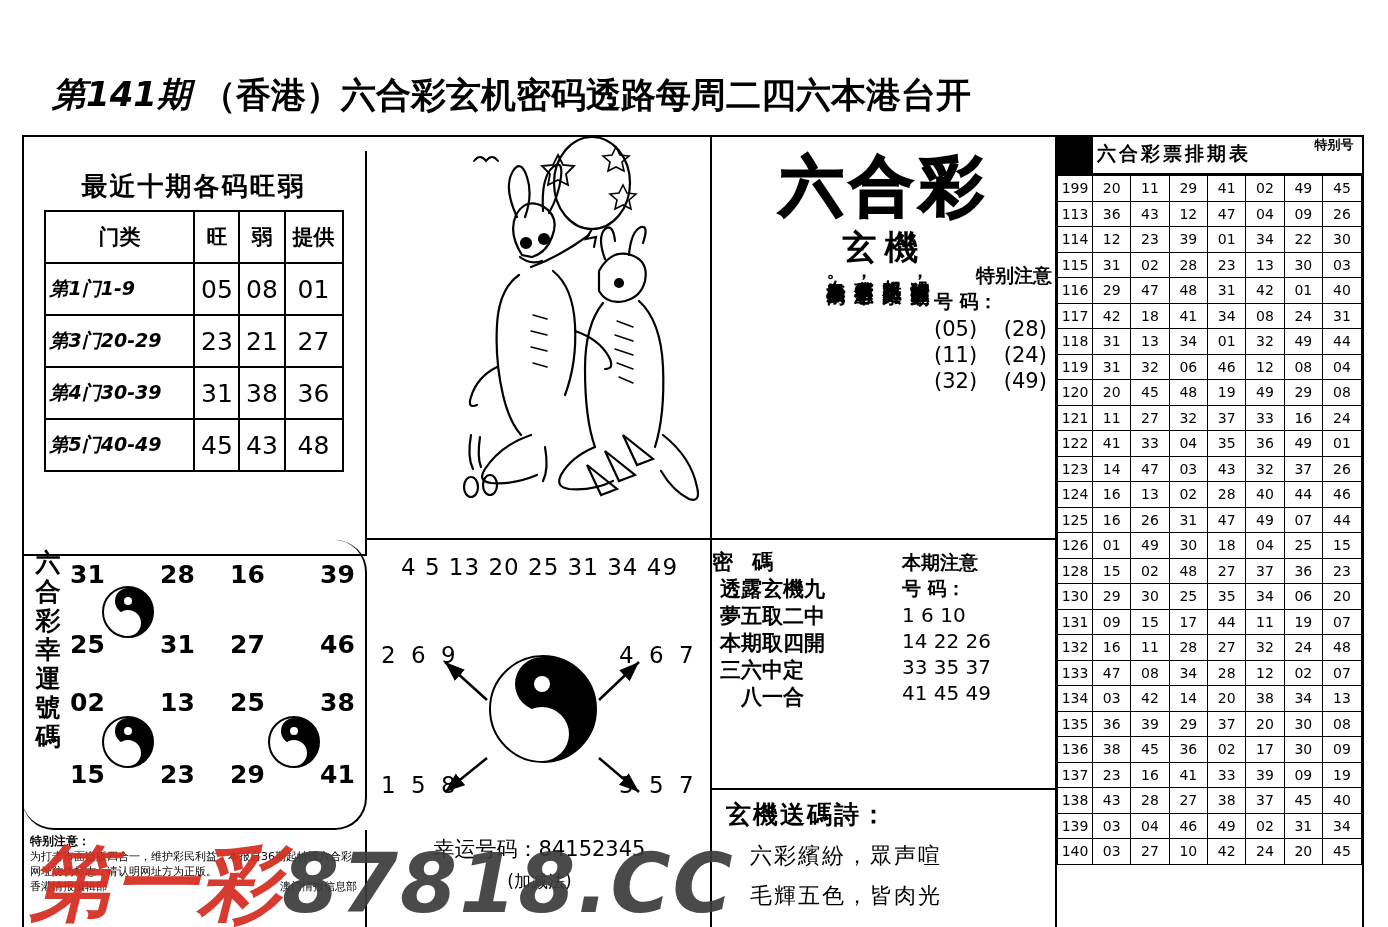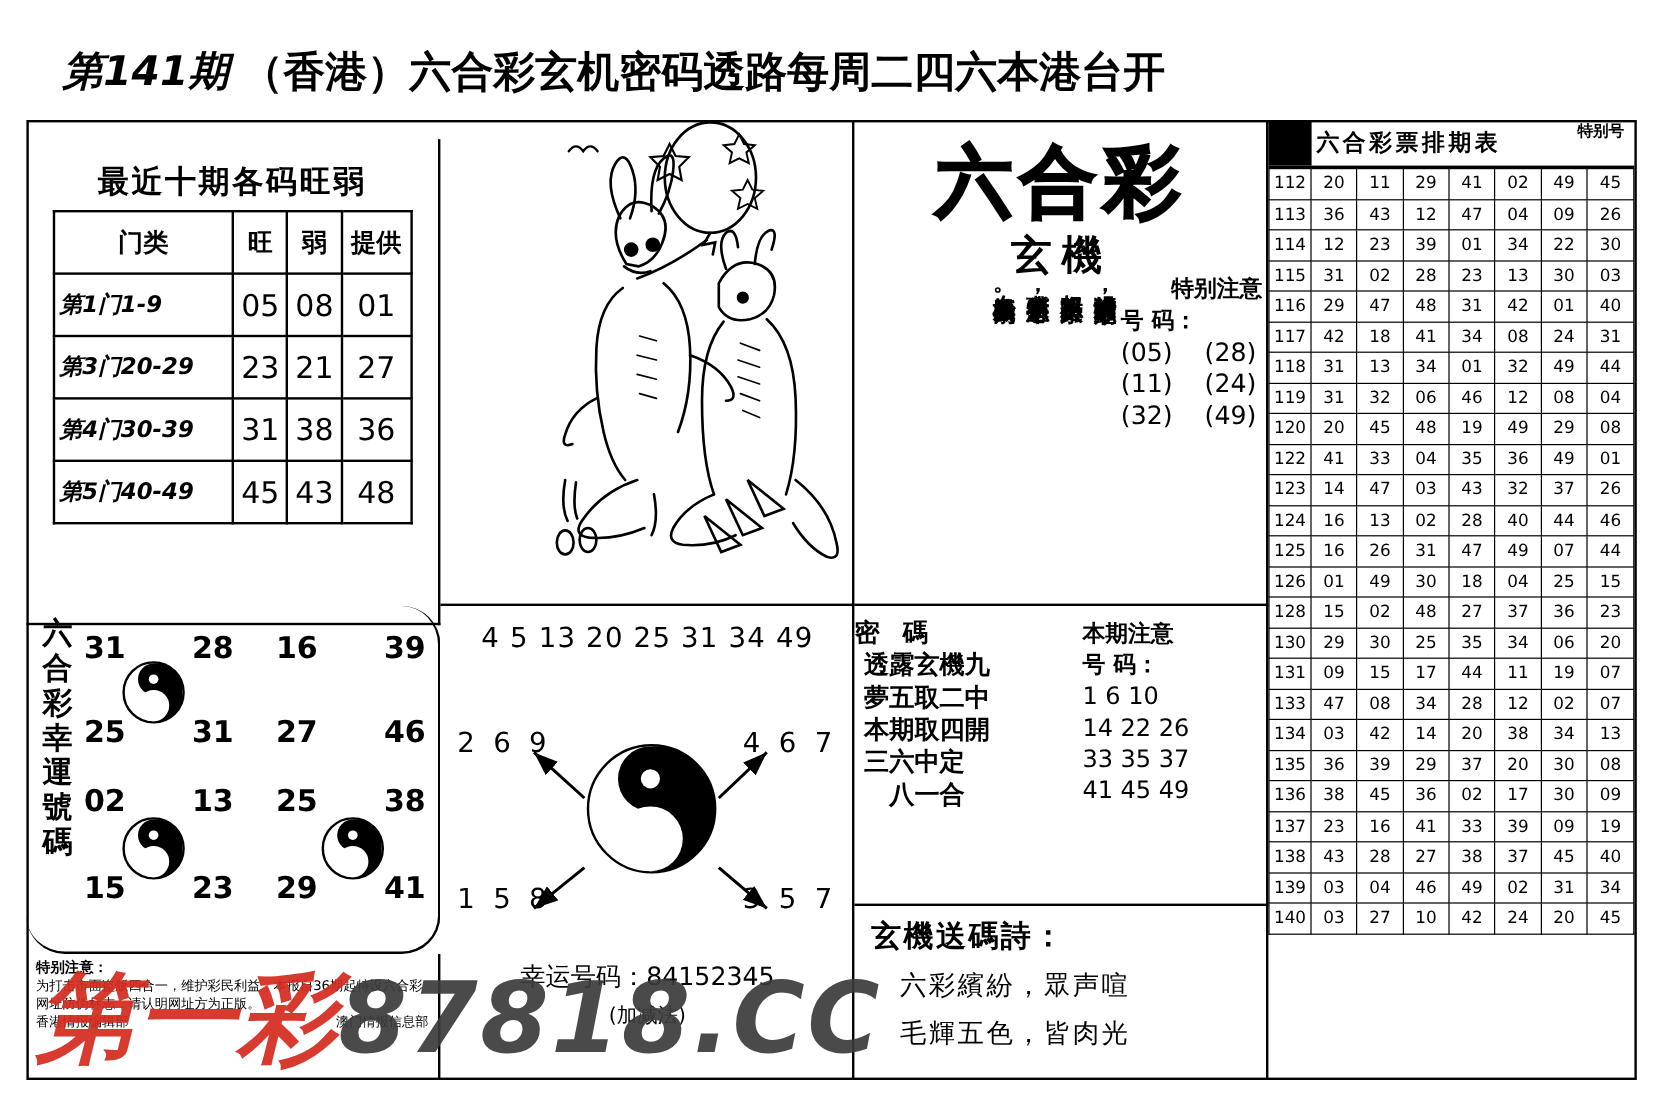--- a/index.html
+++ b/index.html
@@ -3,21 +3,21 @@
 <meta charset="utf-8">
 <style>
   html,body{margin:0;padding:0;}
   body{
     width:1388px;height:927px;
     background:#ffffff;
     font-family:"DejaVu Sans", sans-serif;
     overflow:hidden;
     position:relative;
   }
-  .page{position:relative;width:1388px;height:853px;}
+  .page{position:relative;width:1388px;height:853px;margin-top:35px;}
 
   
   .header{
     position:absolute;left:0;top:30px;width:1388px;height:60px;
     display:flex;align-items:center;
   }
   .hdr-issue{
     margin-left:52px;
     font-size:34px;font-weight:bold;font-style:italic;
     font-family:"DejaVu Sans", sans-serif;
@@ -380,21 +380,21 @@
 
   <div class="c4">
     <div class="c4head">
       <div class="blk"></div>
       <div class="ht">六合彩票排期表</div>
       <div class="hs">特别号</div>
     </div>
     <table class="bigt">
       <tbody id="bigt-body">
           <tr>
-            <td class="k">112</td>
+            <td class="k">199</td>
             <td>20</td>
             <td>11</td>
             <td>29</td>
             <td>41</td>
             <td>02</td>
             <td>49</td>
             <td class="sp">45</td>
           </tr>
           <tr>
             <td class="k">113</td>
@@ -470,20 +470,30 @@
             <td class="k">120</td>
             <td>20</td>
             <td>45</td>
             <td>48</td>
             <td>19</td>
             <td>49</td>
             <td>29</td>
             <td class="sp">08</td>
           </tr>
           <tr>
+            <td class="k">121</td>
+            <td>11</td>
+            <td>27</td>
+            <td>32</td>
+            <td>37</td>
+            <td>33</td>
+            <td>16</td>
+            <td class="sp">24</td>
+          </tr>
+          <tr>
             <td class="k">122</td>
             <td>41</td>
             <td>33</td>
             <td>04</td>
             <td>35</td>
             <td>36</td>
             <td>49</td>
             <td class="sp">01</td>
           </tr>
           <tr>
@@ -550,20 +560,30 @@
             <td class="k">131</td>
             <td>09</td>
             <td>15</td>
             <td>17</td>
             <td>44</td>
             <td>11</td>
             <td>19</td>
             <td class="sp">07</td>
           </tr>
           <tr>
+            <td class="k">132</td>
+            <td>16</td>
+            <td>11</td>
+            <td>28</td>
+            <td>27</td>
+            <td>32</td>
+            <td>24</td>
+            <td class="sp">48</td>
+          </tr>
+          <tr>
             <td class="k">133</td>
             <td>47</td>
             <td>08</td>
             <td>34</td>
             <td>28</td>
             <td>12</td>
             <td>02</td>
             <td class="sp">07</td>
           </tr>
           <tr>

